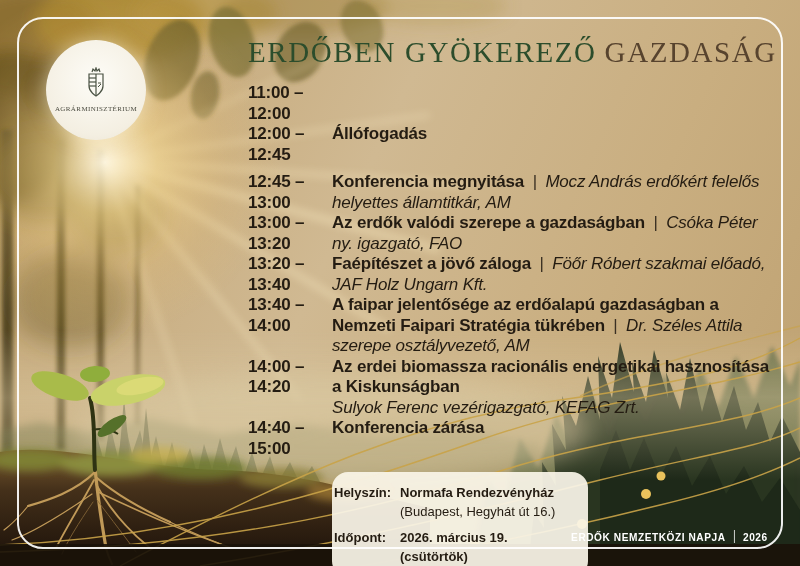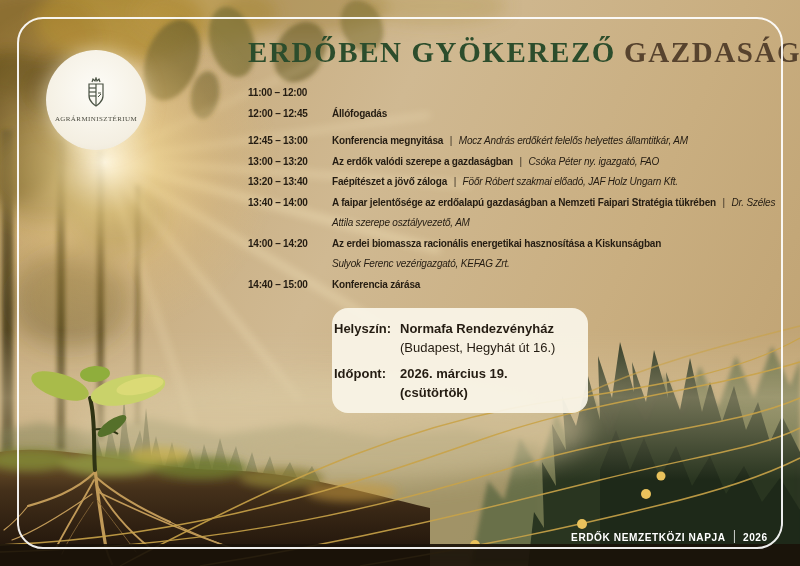--- a/index.html
+++ b/index.html
@@ -9,40 +9,40 @@
     background:linear-gradient(115deg,#b3975f 0%,#c6aa7c 16%,#d0b992 42%,#c9ae80 70%,#bda070 100%);
   }
   .poster *{box-sizing:border-box;}
   .bg-svg{position:absolute;inset:0;width:800px;height:566px;display:block;}
   .frame{
     position:absolute;inset:17px;border:2px solid rgba(255,255,255,.92);
     border-radius:26px;pointer-events:none;z-index:6;
   }
   
   .logo{
-    position:absolute;left:46px;top:50px;width:100px;height:100px;border-radius:50%;
+    position:absolute;left:46px;top:40px;width:100px;height:100px;border-radius:50%;
     background:radial-gradient(circle at 50% 40%,#fdfcf7 0%,#f4efe2 70%,#e9e2cf 100%);
     display:flex;flex-direction:column;align-items:center;justify-content:center;
     z-index:5;box-shadow:0 0 18px rgba(255,250,230,.5);
   }
   .logo-crest{margin-bottom:4px;}
   .logo-name{
     font-family:"Liberation Serif",serif;font-size:7px;letter-spacing:.4px;
     color:#4b4b40;white-space:nowrap;
   }
   
   .content{position:absolute;left:248px;top:36px;width:532px;z-index:5;color:#241c12;}
   .title{
     font-family:"Liberation Serif",serif;font-size:29px;line-height:1.12;
-    letter-spacing:1.6px;font-weight:700;white-space:nowrap;
+    letter-spacing:1.6px;font-weight:400;white-space:nowrap;
   }
   .title .green{color:#2c4d2c;margin-right:8px;}
   .title .brown{color:#57432e;}
   .schedule{margin-top:15px;}
-  .row{display:flex;font-size:10px;line-height:20.5px;font-weight:700;letter-spacing:-.2px;}
+  .row{display:flex;font-size:17px;line-height:20.5px;font-weight:700;letter-spacing:-.2px;}
   .row:nth-child(2){margin-bottom:7px;}
   .time{width:84px;flex:none;}
   .desc{flex:1;}
   .sep{font-weight:400;padding:0 4px;color:#3a3023;}
   .sp{font-style:italic;font-weight:400;}
   .sp.block{display:block;}
   
   .infobox{
     margin:13px 0 0 84px;width:256px;
     background:rgba(250,245,232,.93);border-radius:16px;

